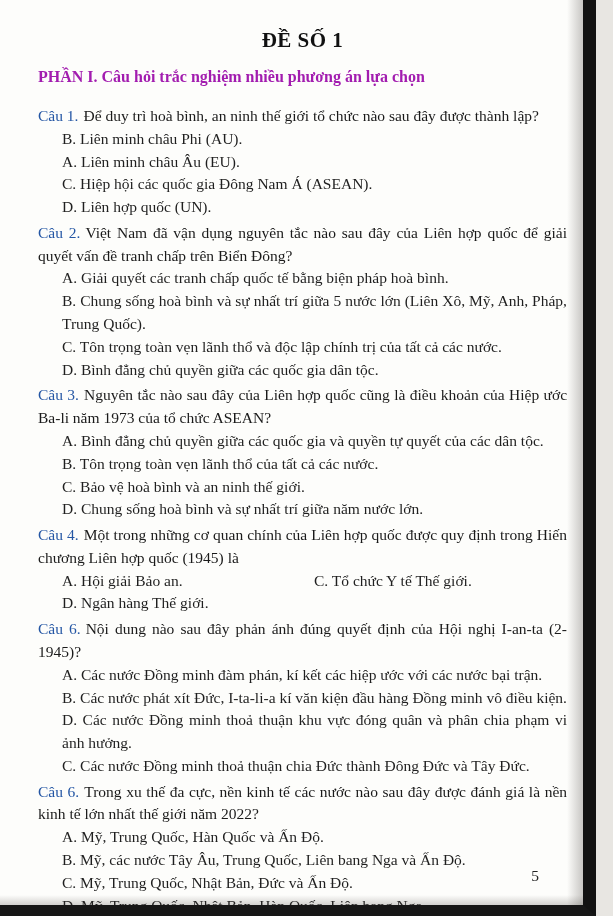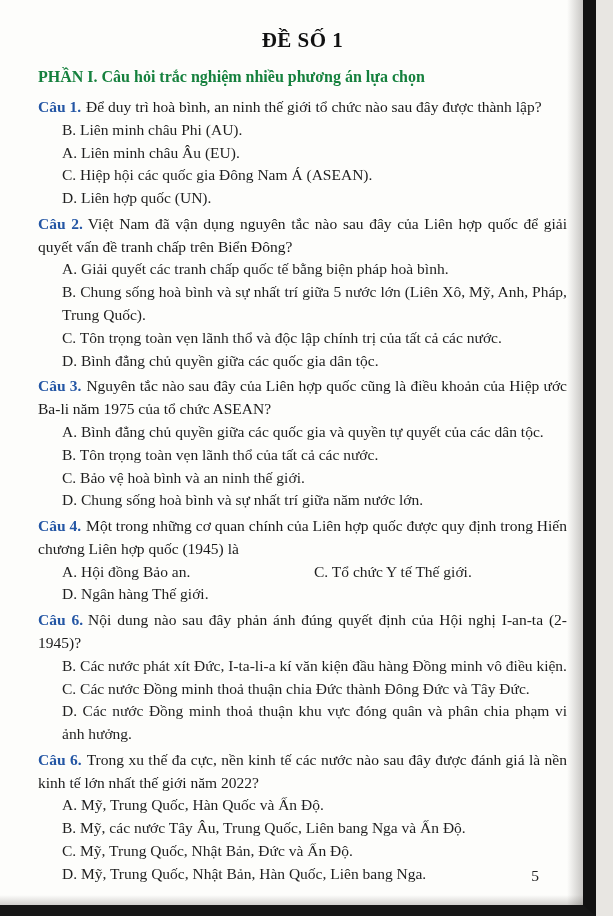--- a/index.html
+++ b/index.html
@@ -37,33 +37,33 @@
     text-align: center;
     font-size: 21px;
     font-weight: bold;
     letter-spacing: 0.5px;
     color: #111;
     margin-bottom: 15px;
   }
   .section-heading {
     font-size: 16px;
     font-weight: bold;
-    color: #15803d;
-    margin-bottom: 10px;
+    color: #a21caf;
+    margin-bottom: 19px;
   }
   .question { margin-top: 3px; }
   .qhead {
     font-size: 15.5px;
     line-height: 1.47;
     text-align: justify;
     color: #1a1a1a;
   }
   .qlabel {
     color: var(--accent, #2456a4);
-    font-weight: bold;
+    font-weight: normal;
     margin-right: 5px;
   }
   .options { padding-left: 24px; }
   .opt {
     font-size: 15.5px;
     line-height: 1.47;
     text-align: justify;
     color: #1f1f1f;
   }
   .opt-grid {
@@ -101,44 +101,45 @@
     <p class="qhead"><span class="qlabel">Câu 2.</span><span>Việt Nam đã vận dụng nguyên tắc nào sau đây của Liên hợp quốc để giải quyết vấn đề tranh chấp trên Biển Đông?</span></p>
     <div class="options">
       <p class="opt">A. Giải quyết các tranh chấp quốc tế bằng biện pháp hoà bình.</p>
       <p class="opt">B. Chung sống hoà bình và sự nhất trí giữa 5 nước lớn (Liên Xô, Mỹ, Anh, Pháp, Trung Quốc).</p>
       <p class="opt">C. Tôn trọng toàn vẹn lãnh thổ và độc lập chính trị của tất cả các nước.</p>
       <p class="opt">D. Bình đẳng chủ quyền giữa các quốc gia dân tộc.</p>
     </div>
   </div>
 
   <div class="question">
-    <p class="qhead"><span class="qlabel">Câu 3.</span><span>Nguyên tắc nào sau đây của Liên hợp quốc cũng là điều khoản của Hiệp ước Ba-li năm 1975 của tổ chức ASEAN?</span></p>
+    <p class="qhead"><span class="qlabel">Câu 3.</span><span>Nguyên tắc nào sau đây của Liên hợp quốc cũng là điều khoản của Hiệp ước Ba-li năm 1973 của tổ chức ASEAN?</span></p>
     <div class="options">
       <p class="opt">A. Bình đẳng chủ quyền giữa các quốc gia và quyền tự quyết của các dân tộc.</p>
       <p class="opt">B. Tôn trọng toàn vẹn lãnh thổ của tất cả các nước.</p>
       <p class="opt">C. Bảo vệ hoà bình và an ninh thế giới.</p>
       <p class="opt">D. Chung sống hoà bình và sự nhất trí giữa năm nước lớn.</p>
     </div>
   </div>
 
   <div class="question">
     <p class="qhead"><span class="qlabel">Câu 4.</span><span>Một trong những cơ quan chính của Liên hợp quốc được quy định trong Hiến chương Liên hợp quốc (1945) là</span></p>
     <div class="options opt-grid">
-      <p class="opt">A. Hội đồng Bảo an.</p>
+      <p class="opt">A. Hội giải Bảo an.</p>
       <p class="opt">C. Tổ chức Y tế Thế giới.</p>
       <p class="opt">D. Ngân hàng Thế giới.</p>
     </div>
   </div>
 
   <div class="question">
     <p class="qhead"><span class="qlabel">Câu 6.</span><span>Nội dung nào sau đây phản ánh đúng quyết định của Hội nghị I-an-ta (2-1945)?</span></p>
     <div class="options">
+      <p class="opt">A. Các nước Đồng minh đàm phán, kí kết các hiệp ước với các nước bại trận.</p>
       <p class="opt">B. Các nước phát xít Đức, I-ta-li-a kí văn kiện đầu hàng Đồng minh vô điều kiện.</p>
+      <p class="opt">D. Các nước Đồng minh thoả thuận khu vực đóng quân và phân chia phạm vi ảnh hưởng.</p>
       <p class="opt">C. Các nước Đồng minh thoả thuận chia Đức thành Đông Đức và Tây Đức.</p>
-      <p class="opt">D. Các nước Đồng minh thoả thuận khu vực đóng quân và phân chia phạm vi ảnh hưởng.</p>
     </div>
   </div>
 
   <div class="question">
     <p class="qhead"><span class="qlabel">Câu 6.</span><span>Trong xu thế đa cực, nền kinh tế các nước nào sau đây được đánh giá là nền kinh tế lớn nhất thế giới năm 2022?</span></p>
     <div class="options">
       <p class="opt">A. Mỹ, Trung Quốc, Hàn Quốc và Ấn Độ.</p>
       <p class="opt">B. Mỹ, các nước Tây Âu, Trung Quốc, Liên bang Nga và Ấn Độ.</p>
       <p class="opt">C. Mỹ, Trung Quốc, Nhật Bản, Đức và Ấn Độ.</p>
       <p class="opt">D. Mỹ, Trung Quốc, Nhật Bản, Hàn Quốc, Liên bang Nga.</p>

